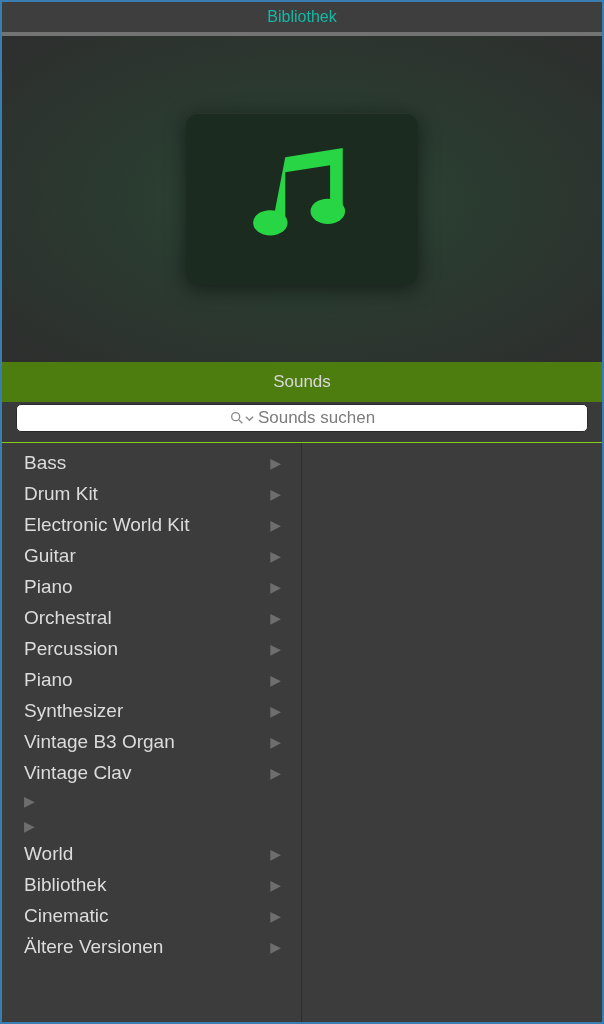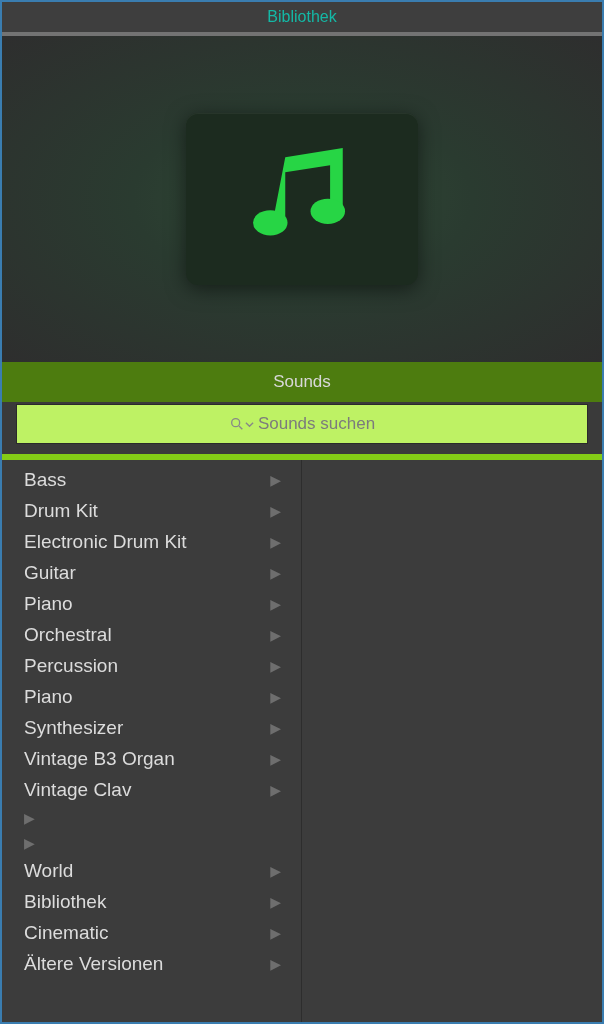--- a/index.html
+++ b/index.html
@@ -56,42 +56,42 @@
       color: #d8d8d8;
       font-size: 17px;
       padding: 10px 0;
       background: #4d7c0f;
     }
     .search-row {
       padding: 2px 14px 10px 14px;
     }
     .search-box {
       position: relative;
-      background: #bef264;
+      background: #ffffff;
       border: 1px solid #2a2a2a;
-      border-radius: 0;
-      height: 40px;
+      border-radius: 5px;
+      height: 28px;
       display: flex;
       align-items: center;
       justify-content: center;
     }
     .search-icon-wrap {
       display: inline-flex;
       align-items: center;
       color: #888;
       margin-right: 4px;
     }
     .search-placeholder {
       color: #7c7c7c;
       font-size: 17px;
     }
     .columns {
       display: flex;
       flex: 1;
-      border-top: 6px solid #84cc16;
+      border-top: 1px solid #84cc16;
       overflow: hidden;
     }
     .category-list {
       width: 300px;
       background: #3c3c3c;
       border-right: 1px solid #2d2d2d;
       overflow-y: auto;
       padding-top: 4px;
     }
     .right-pane {
@@ -155,21 +155,21 @@
     <div class="category-list" id="category-list">
         <div class="list-item">
           <span>Bass</span>
           <span class="chevron">▶</span>
         </div>
         <div class="list-item">
           <span>Drum Kit</span>
           <span class="chevron">▶</span>
         </div>
         <div class="list-item">
-          <span>Electronic Drum Kit</span>
+          <span>Electronic World Kit</span>
           <span class="chevron">▶</span>
         </div>
         <div class="list-item">
           <span>Guitar</span>
           <span class="chevron">▶</span>
         </div>
         <div class="list-item">
           <span>Piano</span>
           <span class="chevron">▶</span>
         </div>

